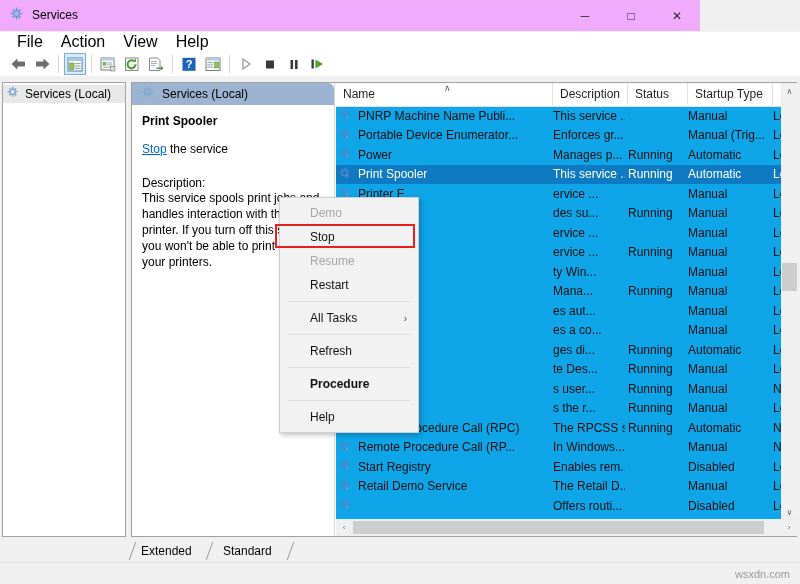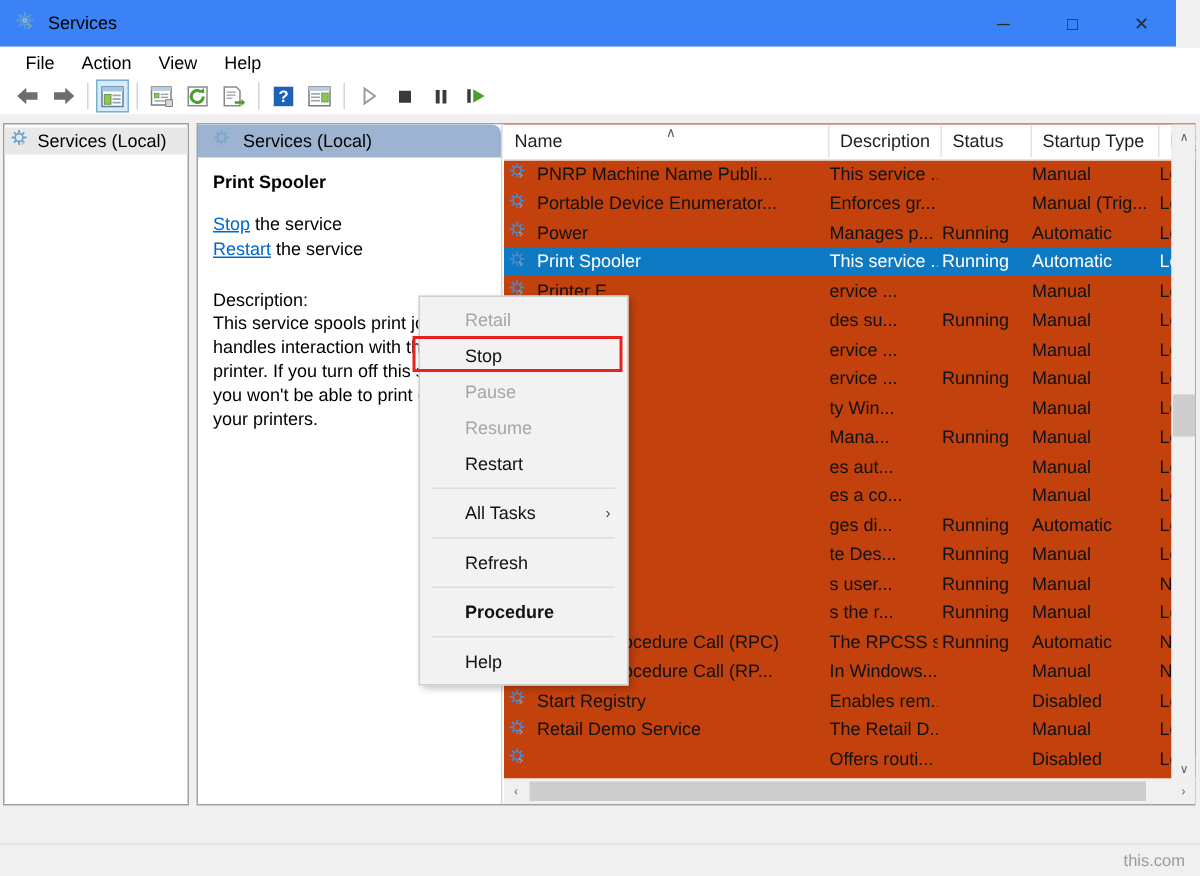--- a/index.html
+++ b/index.html
@@ -5,30 +5,30 @@
   html,body{margin:0;padding:0;}
   body{
     width:800px;height:584px;overflow:hidden;
     font-family:"Liberation Sans","DejaVu Sans",sans-serif;
     font-size:12px;color:#000;background:#fff;
     -webkit-font-smoothing:antialiased;
   }
   #app{position:relative;width:800px;height:584px;background:#f0f0f0;}
 
   
-  .titlebar{position:absolute;left:0;top:0;width:784px;height:32px;background:#3b82f6;}
+  .titlebar{position:absolute;left:0;top:0;width:700px;height:32px;background:#f0abfc;}
   .title-left{position:absolute;left:10px;top:7px;display:flex;align-items:center;gap:7px;}
   .title-text{font-size:12px;color:#000;}
   .win-btns{position:absolute;right:0;top:0;height:32px;display:flex;}
   .win-btn{width:46px;height:32px;display:flex;align-items:center;justify-content:center;color:#2b2b2b;font-size:12px;}
   .titlebar-sep{position:absolute;left:0;top:31px;width:800px;height:1px;background:#f2f2f2;}
 
   
   .menubar{position:absolute;left:0;top:32px;width:800px;height:20px;background:#ffffff;display:flex;align-items:center;padding-left:8px;box-sizing:border-box;}
-  .menubar .mi{font-size:12px;color:#000;padding:2px 9px;}
+  .menubar .mi{font-size:16px;color:#000;padding:2px 9px;}
 
   
   .toolbar{position:absolute;left:0;top:52px;width:800px;height:24px;background:#ffffff;display:flex;align-items:center;}
   .tb-sep{width:1px;height:18px;background:#d3d3d3;margin:0 4px;}
   .tb-btn{width:22px;height:22px;display:flex;align-items:center;justify-content:center;margin:0 1px;box-sizing:border-box;}
   .tb-btn.sel{background:#d6ebfb;border:1px solid #7aafd4;}
   .toolbar-bot{position:absolute;left:0;top:76px;width:800px;height:2px;background:#f0f0f0;}
 
   
   .mainarea{position:absolute;left:0;top:78px;width:800px;height:462px;background:#f0f0f0;}
@@ -47,21 +47,21 @@
   .detail-head .dh-text{font-size:12px;color:#000;}
   .detail-body{padding:9px 10px 0 10px;}
   .svc-title{font-weight:bold;font-size:12px;margin-bottom:14px;}
   .lnk{color:#0066cc;text-decoration:underline;font-size:12px;}
   .lnk-line{margin-bottom:2px;font-size:12px;line-height:15px;}
   .desc-gap{height:17px;}
   .desc-label{font-size:12px;}
   .desc-text{font-size:12px;line-height:16px;}
 
   
-  .listview{position:absolute;left:204px;top:0;width:461px;height:453px;background:#c2410c;overflow:hidden;}
+  .listview{position:absolute;left:204px;top:0;width:461px;height:453px;background:#0ea5e9;overflow:hidden;}
   .lv-header{position:absolute;left:0;top:0;width:461px;height:23px;background:#fff;border-bottom:1px solid #e0e0e0;}
   .lv-col{position:absolute;top:0;height:22px;display:flex;align-items:center;font-size:12px;color:#1f1f1f;
           border-right:1px solid #e2e2e2;box-sizing:border-box;padding-left:7px;}
   .lv-col .sortmark{position:absolute;left:50%;top:0px;font-size:9px;color:#5a5a5a;}
   .lv-rows{position:absolute;left:0;top:23px;width:446px;height:412px;}
   .row{position:absolute;left:0;width:446px;height:19px;display:block;}
   .row.sel{background:#0e7ac4;}
   .row.sel .c{color:#fff;}
   .cell{position:absolute;top:1px;height:17px;display:flex;align-items:center;font-size:12px;color:#111;
         white-space:nowrap;overflow:hidden;}
@@ -293,23 +293,20 @@
               </g>
             </svg>
           </span>
           <span class="dh-text">Services (Local)</span>
         </div>
         <div class="detail-body">
           <div class="svc-title">Print Spooler</div>
           <div class="lnk-line">
             <span class="lnk">Stop</span><span> the service</span>
           </div>
-          <div class="lnk-line">
-            <span class="lnk">Restart</span><span> the service</span>
-          </div>
           <div class="desc-gap"></div>
           <div class="desc-label">Description:</div>
           <div class="desc-text">This service spools print jobs and handles interaction with the printer. If you turn off this service, you won't be able to print or see your printers.</div>
         </div>
       </div>
 
       <div class="listview">
 
         <div class="lv-header">
           <div class="lv-col" style="left:0;width:217px;">
@@ -909,28 +906,25 @@
       <div class="hscroll">
         <div class="hs-arrow" style="left:0;">‹</div>
         <div class="hs-thumb" style="left:17px;right:17px;width:411px;"></div>
         <div class="hs-arrow" style="right:0;">›</div>
       </div>
 
     </div>
 
     <div class="ctxmenu" id="ctxmenu" style="left:279px;top:119px;">
         <div class="ctxitem disabled">
-          <span>Retail</span>
+          <span>Demo</span>
         </div>
         <div class="ctxitem">
           <span>Stop</span>
           <span class="redbox" style="border-color: rgb(232, 33, 30);"></span>
-        </div>
-        <div class="ctxitem disabled">
-          <span>Pause</span>
         </div>
         <div class="ctxitem disabled">
           <span>Resume</span>
         </div>
         <div class="ctxitem">
           <span>Restart</span>
         </div>
         <div class="ctxsep"></div>
         <div class="ctxitem">
           <span>All Tasks</span>
@@ -945,17 +939,28 @@
           <span>Procedure</span>
         </div>
         <div class="ctxsep"></div>
         <div class="ctxitem">
           <span>Help</span>
         </div>
       </div>
 
   </div>
 
+  <div class="tabbar">
+    <div class="tab" style="left:0px;padding:0 8px 0 10px;">
+      <span>Extended</span>
+    </div>
+    <div class="tab-skew" style="left:1px;"></div>
+    <div class="tab-skew" style="left:78px;"></div>
+    <div class="tab" style="left:86px;padding:0 8px 0 6px;">
+      <span>Standard</span>
+    </div>
+    <div class="tab-skew" style="left:159px;"></div>
+  </div>
 
   <div class="bottomstrip"></div>
-  <div class="watermark">this.com</div>
+  <div class="watermark">wsxdn.com</div>
 
 </div>
 
 </body></html>

